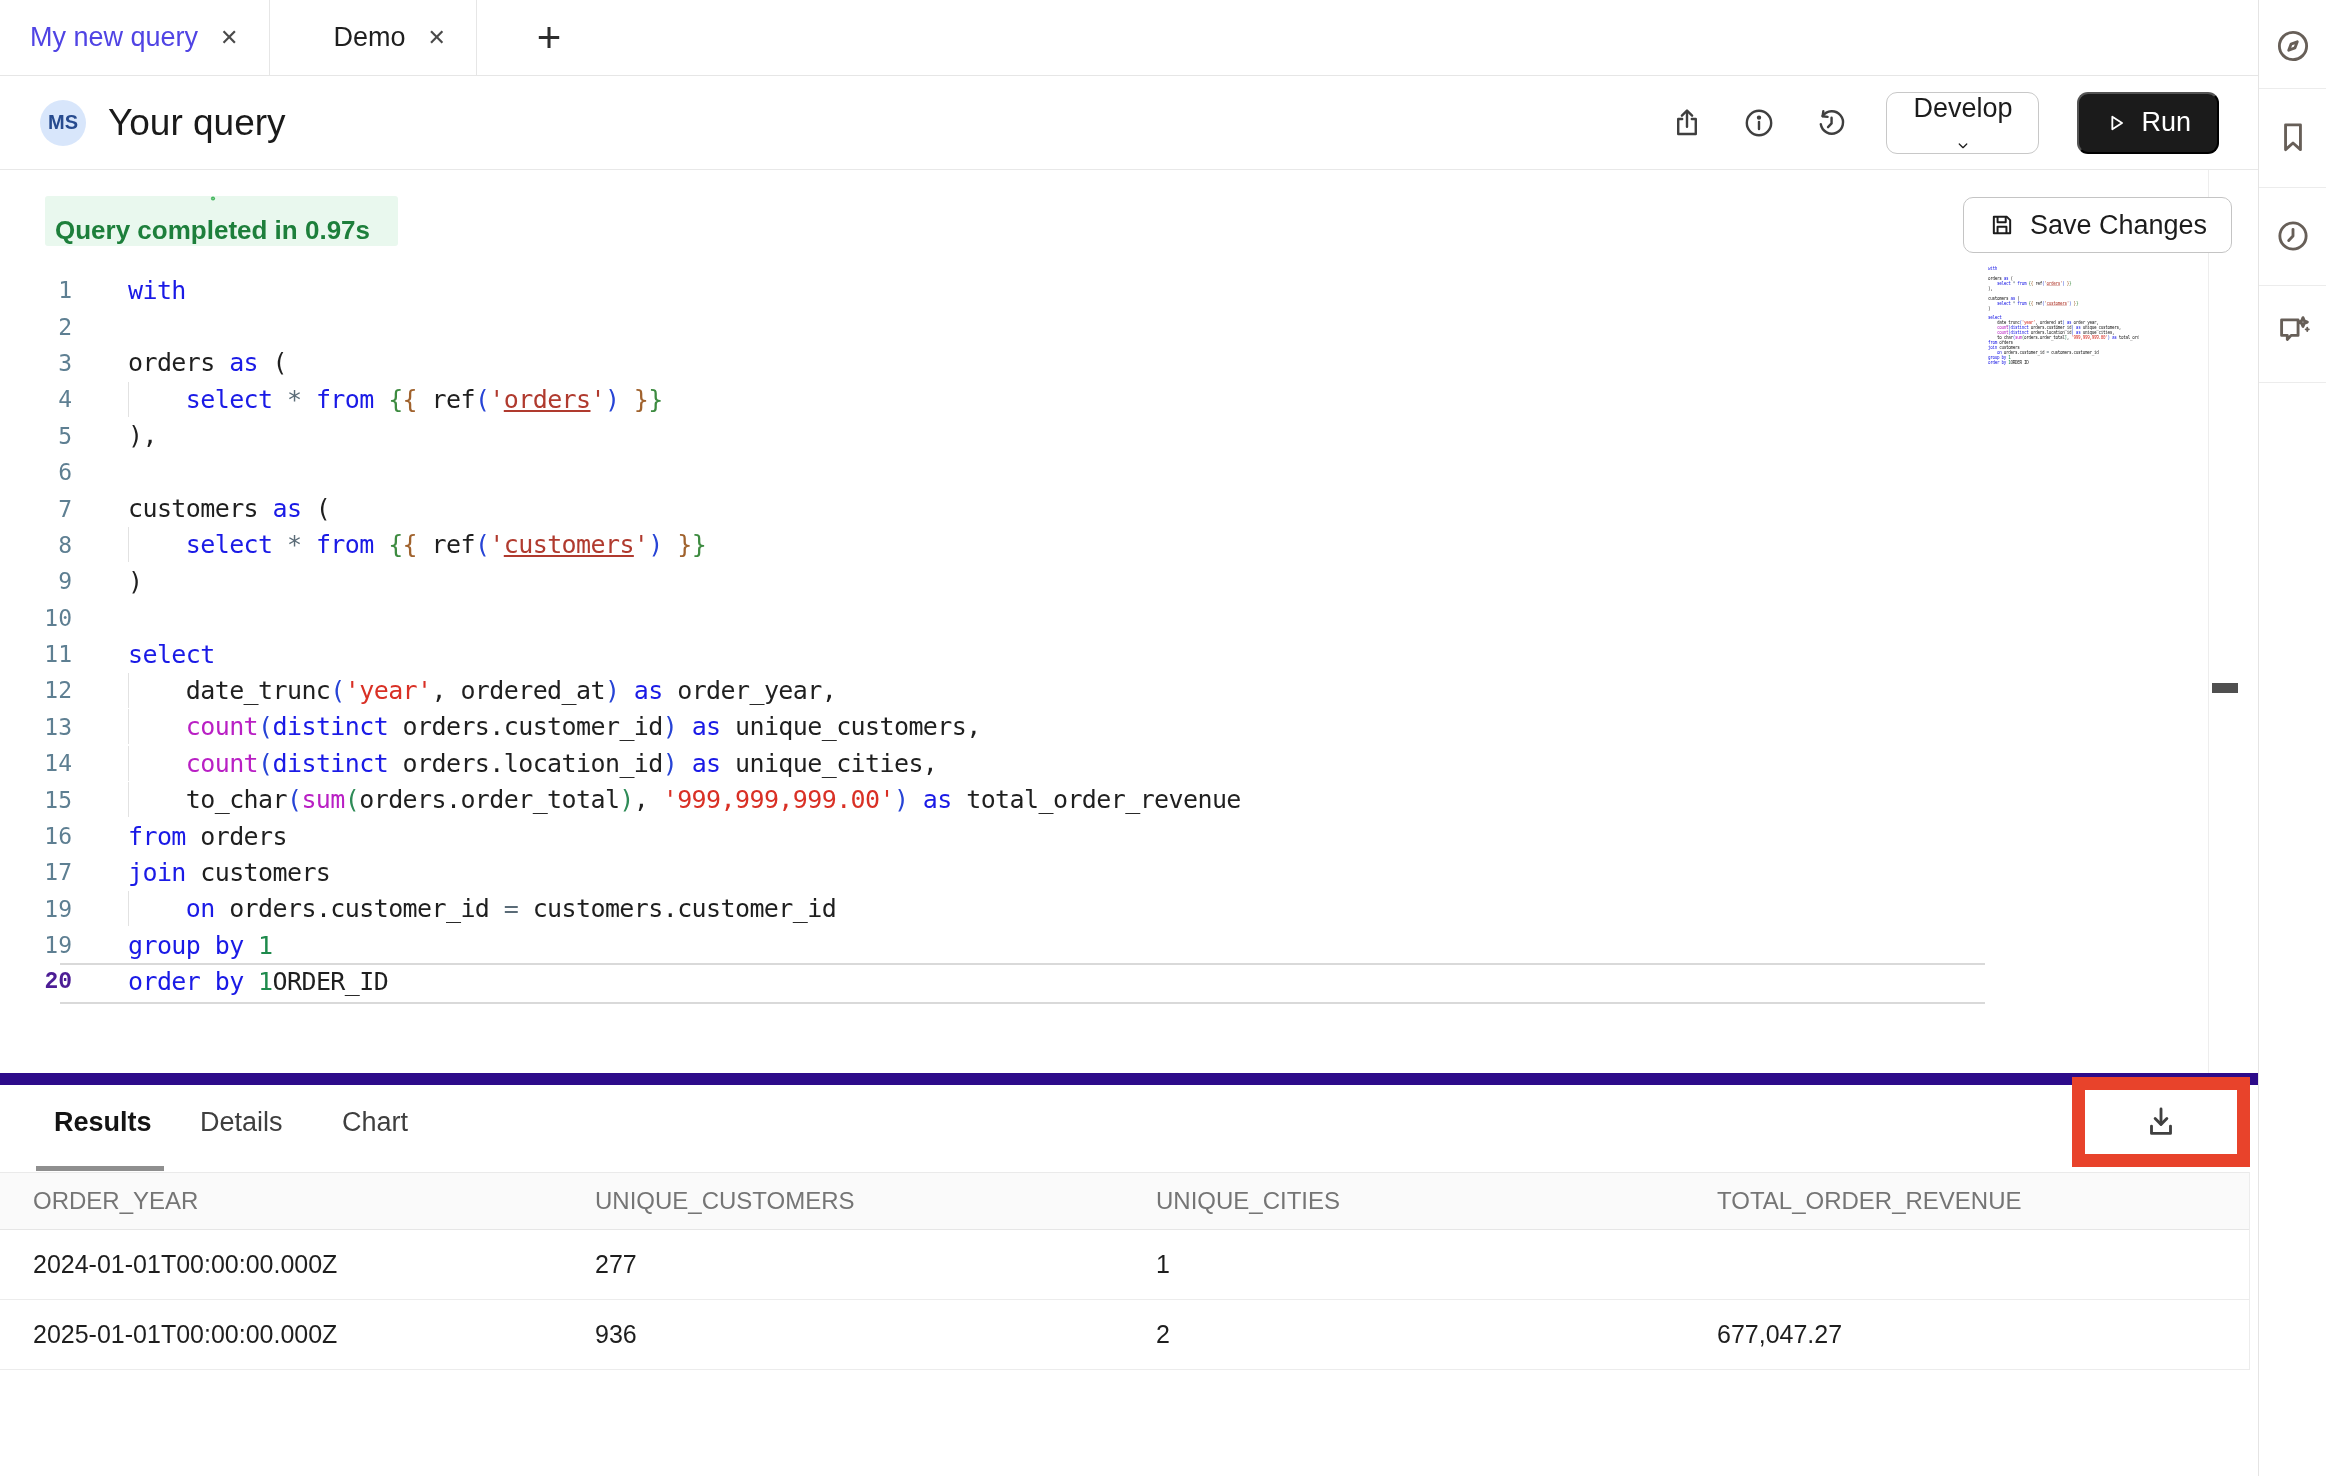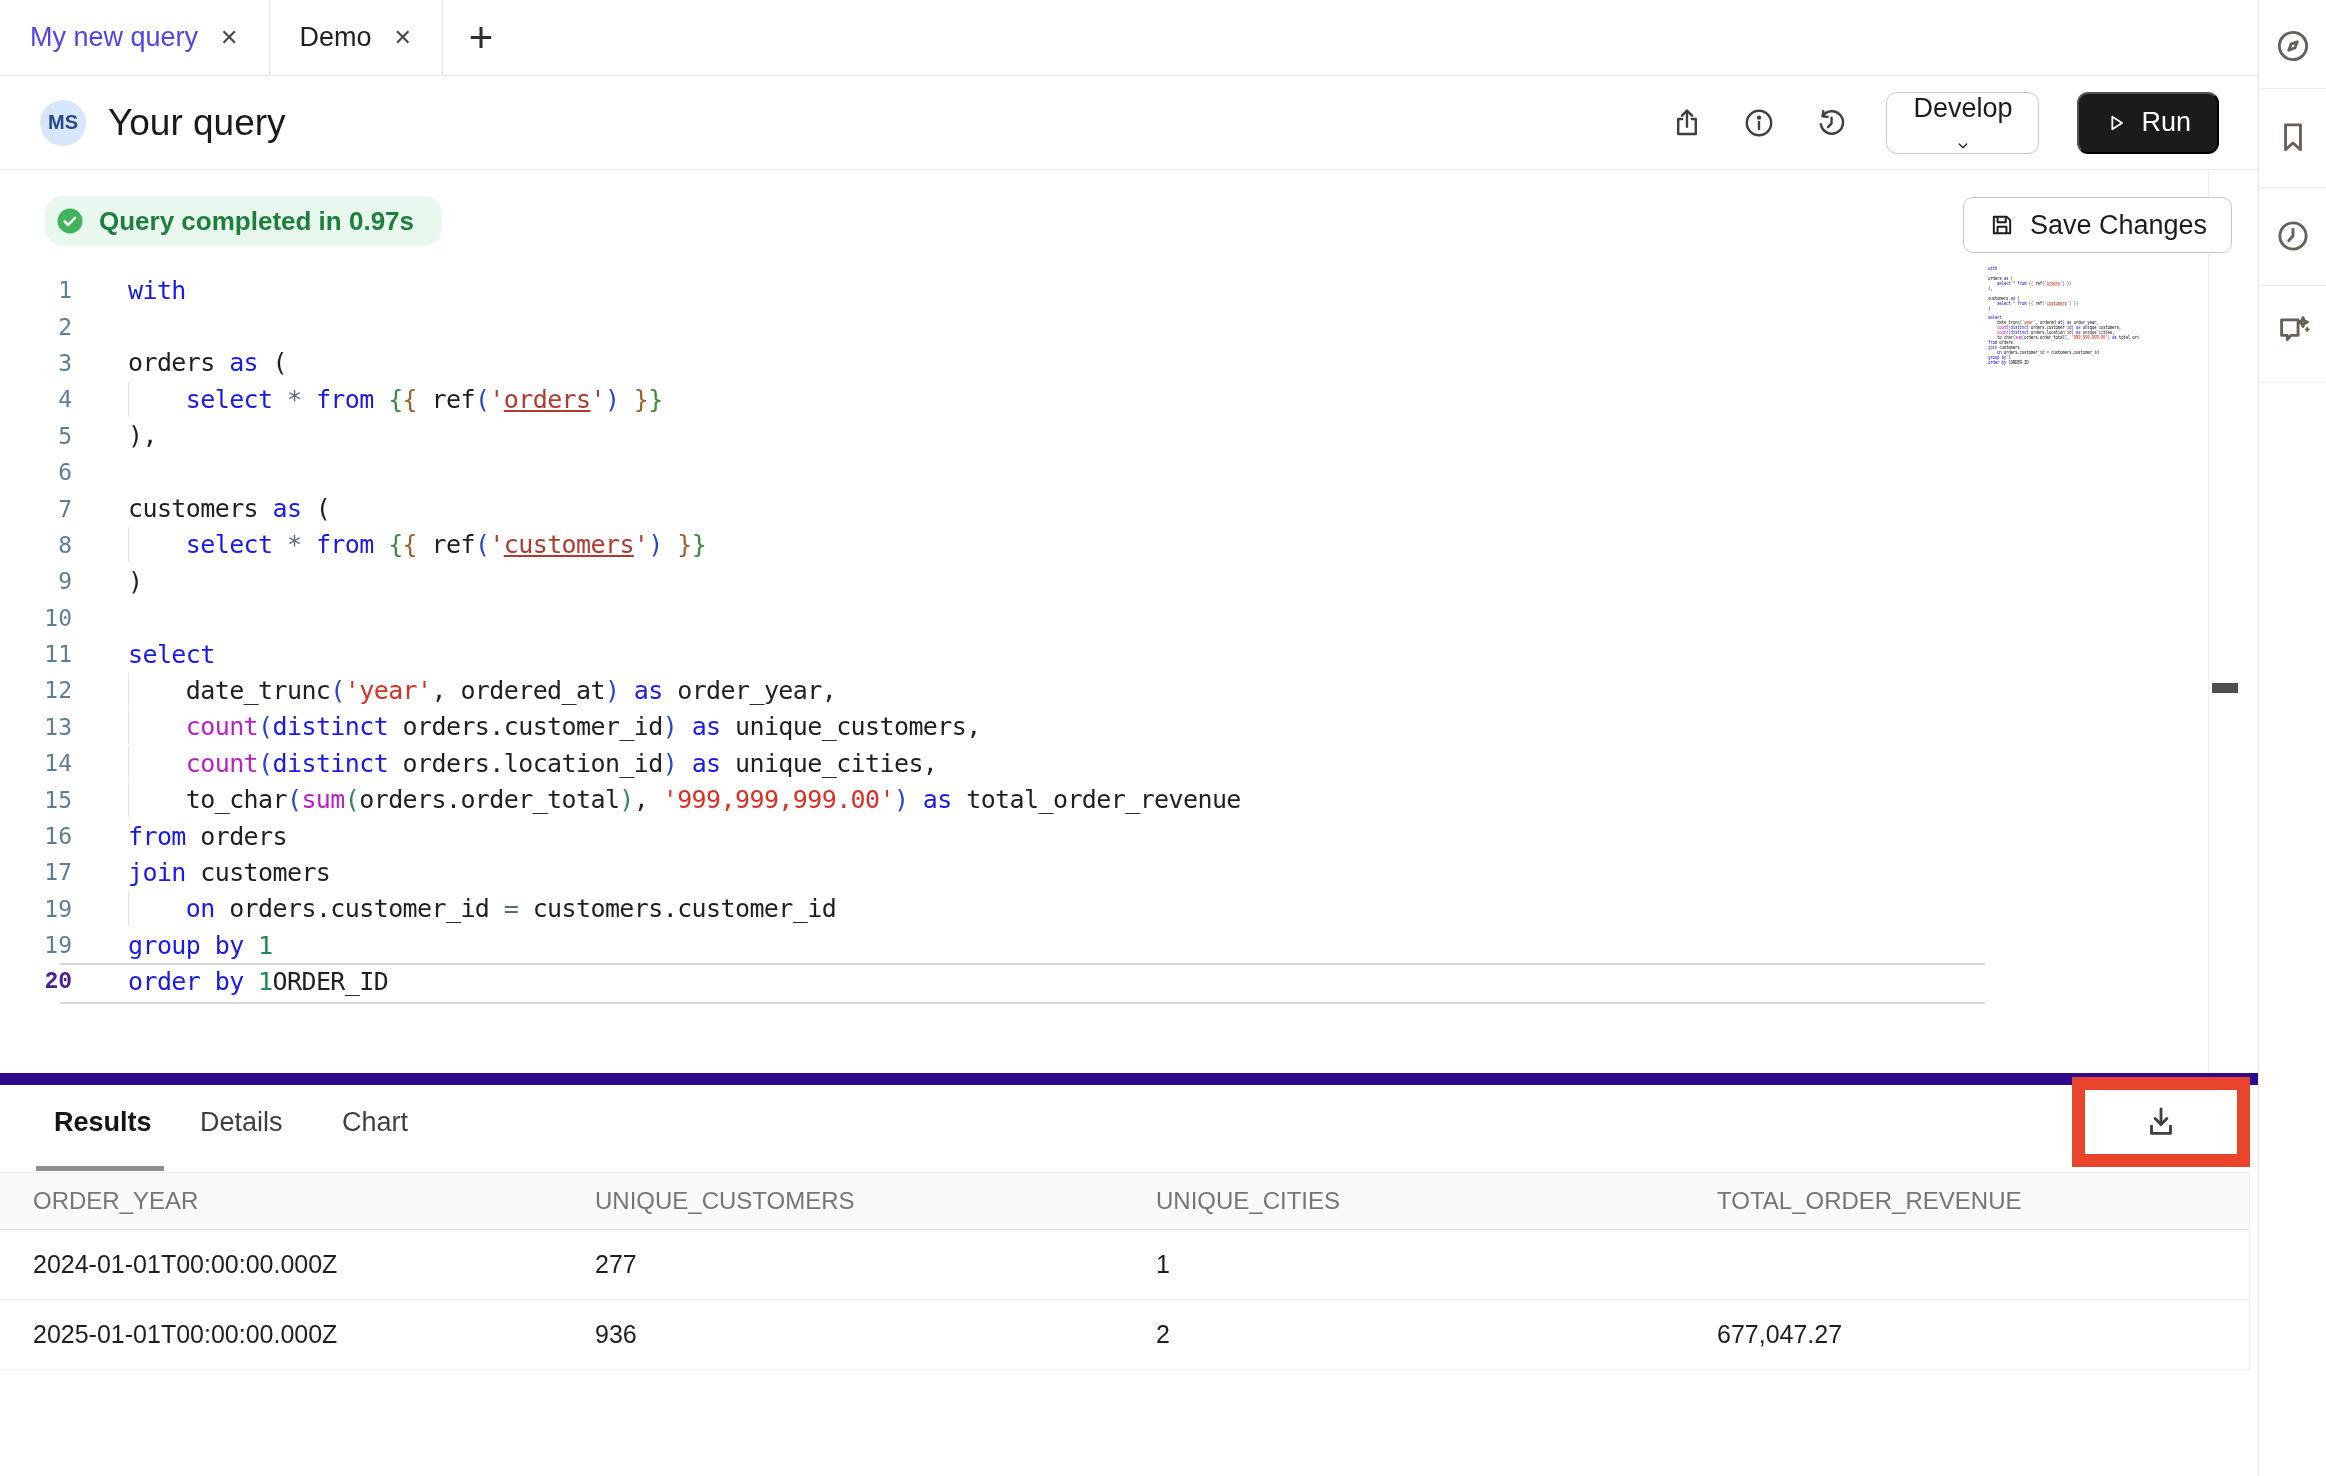--- a/index.html
+++ b/index.html
@@ -2,21 +2,21 @@
 <html><head>
 <meta charset="utf-8">
 <style>
   * { margin:0; padding:0; box-sizing:border-box; }
   html,body { width:2326px; height:1476px; background:#ffffff; overflow:hidden;
               font-family:"Liberation Sans", sans-serif; }
   .app { position:absolute; inset:0; background:#fff; }
 
   
   .tabbar { position:absolute; top:0; left:0; width:2258px; height:76px;
-            border-bottom:1px solid #e6e6e6; display:flex; align-items:stretch; background:#fff; }
+            border-bottom:1px solid #e6e6e6; display:flex; align-items:stretch; background:#fff;gap:34px; }
   .tab { display:flex; align-items:center; gap:22px; padding:0 30px;
          border-right:1px solid #e6e6e6; font-size:27px; color:#1f1f1f; cursor:default; }
   .tab.active .tab-label { color:#5044e4; }
   .tab-close { font-size:22px; color:#4a4a4a; line-height:1; }
   .newtab { width:76px; display:flex; align-items:center; justify-content:center;
             font-size:42px; font-weight:300; color:#2d2d2d; }
 
   
   .header { position:absolute; top:76px; left:0; width:2258px; height:94px;
             border-bottom:1px solid #e8e8e8; display:flex; align-items:center; padding:0 39px 0 40px; }
@@ -31,21 +31,21 @@
                  border:1.5px solid #c8c8c8; border-radius:11px; font-size:27px; color:#1c1c1c; background:#fff;flex-direction:column; }
   .btn-develop svg { width:22px; height:22px; stroke:#1c1c1c; fill:none; stroke-width:2; stroke-linecap:round; stroke-linejoin:round; }
   .btn-run { display:flex; align-items:center; gap:14px; height:62px; padding:0 26px;
              border-radius:11px; background:#1b1b1b; color:#fff; font-size:27px; }
   .btn-run svg { width:22px; height:22px; stroke:#fff; fill:none; stroke-width:2; stroke-linejoin:round; }
 
   
   .workarea { position:absolute; top:170px; left:0; width:2258px; height:903px; background:#fff; }
   .edge-line { position:absolute; left:2208px; top:0; bottom:0; border-left:1px solid #ededed; }
   .badge { position:absolute; left:45px; top:26px; height:50px; display:flex; align-items:center;
-           gap:14px; padding:0 28px 0 10px; background:#e9f8ee; border-radius:18px; }
+           gap:14px; padding:0 28px 0 10px; background:#e9f8ee; border-radius:3px;flex-direction:column; }
   .badge-text { color:#1d7f3b; font-size:26px; font-weight:600; }
   .btn-save { position:absolute; left:1963px; top:27px; height:56px; display:flex; align-items:center;
               gap:14px; padding:0 24px; border:1.5px solid #c4c4c4; border-radius:10px;
               font-size:27px; color:#1c1c1c; background:#fff; }
   .btn-save svg { width:28px; height:28px; stroke:#1c1c1c; fill:none; stroke-width:1.7; stroke-linejoin:round; }
 
   
   #code-lines { position:absolute; left:0; top:102px; width:2208px; }
   .code-row { display:flex; align-items:center; height:36.4px; position:relative; }
   .ln { width:72px; text-align:right; font-family:"DejaVu Sans Mono", monospace;

